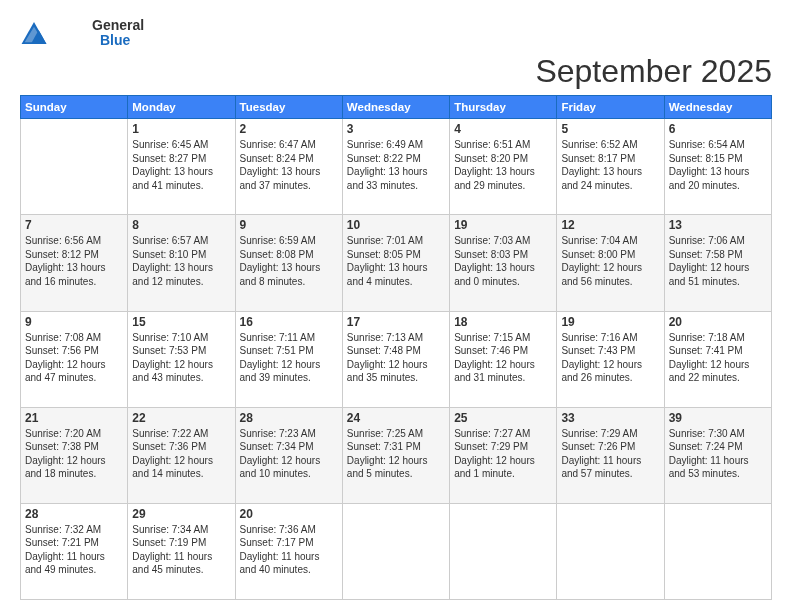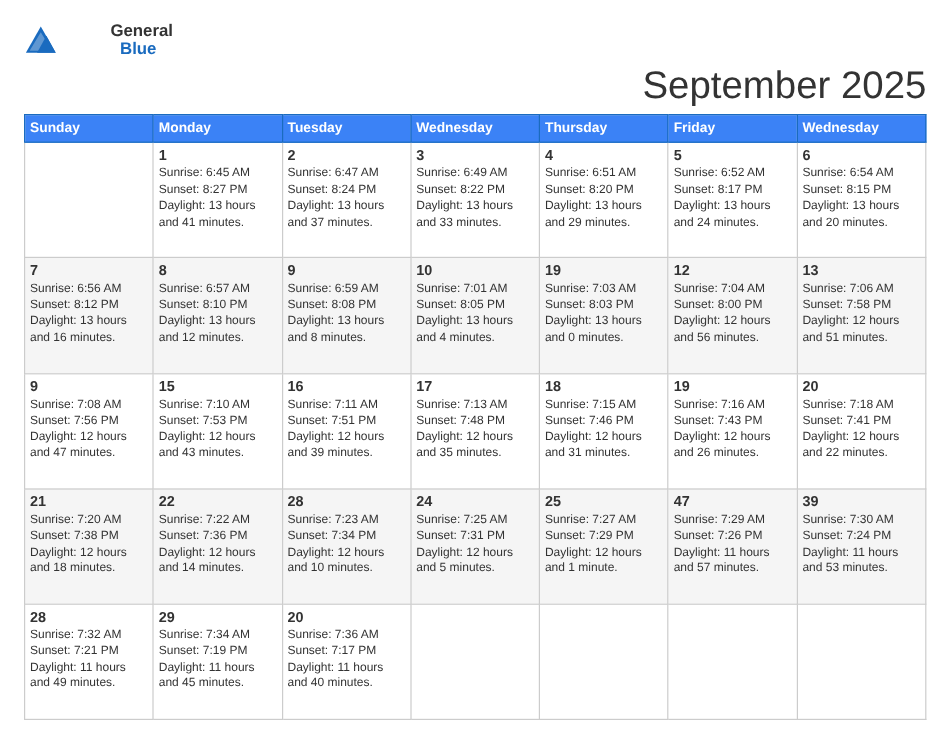--- a/index.html
+++ b/index.html
@@ -242,21 +242,21 @@
           </td>
           <td>
             <span class="day-num">24</span>
             <div class="cell-text">Sunrise: 7:25 AM<br>Sunset: 7:31 PM<br>Daylight: 12 hours<br>and 5 minutes.</div>
           </td>
           <td>
             <span class="day-num">25</span>
             <div class="cell-text">Sunrise: 7:27 AM<br>Sunset: 7:29 PM<br>Daylight: 12 hours<br>and 1 minute.</div>
           </td>
           <td>
-            <span class="day-num">47</span>
+            <span class="day-num">33</span>
             <div class="cell-text">Sunrise: 7:29 AM<br>Sunset: 7:26 PM<br>Daylight: 11 hours<br>and 57 minutes.</div>
           </td>
           <td>
             <span class="day-num">39</span>
             <div class="cell-text">Sunrise: 7:30 AM<br>Sunset: 7:24 PM<br>Daylight: 11 hours<br>and 53 minutes.</div>
           </td>
         </tr>
         <tr>
           <td>
             <span class="day-num">28</span>

